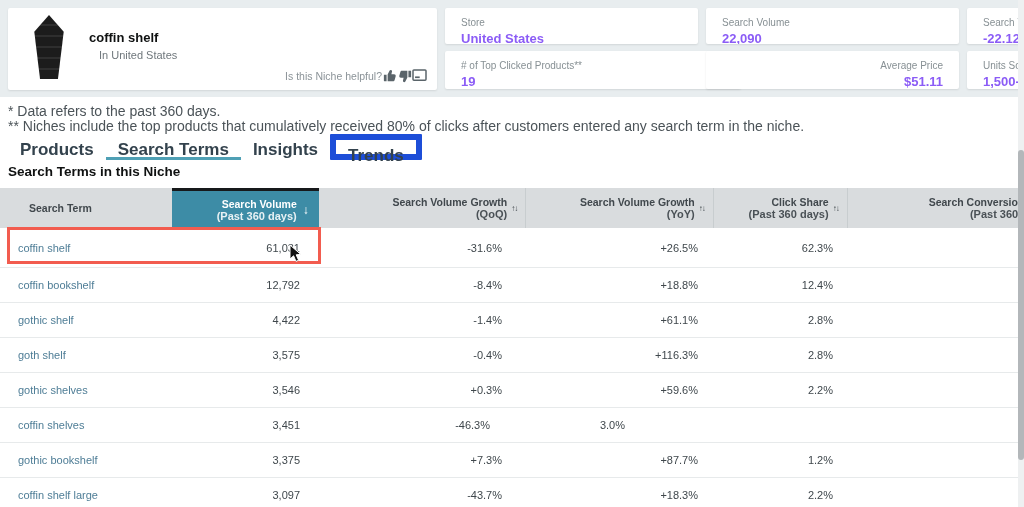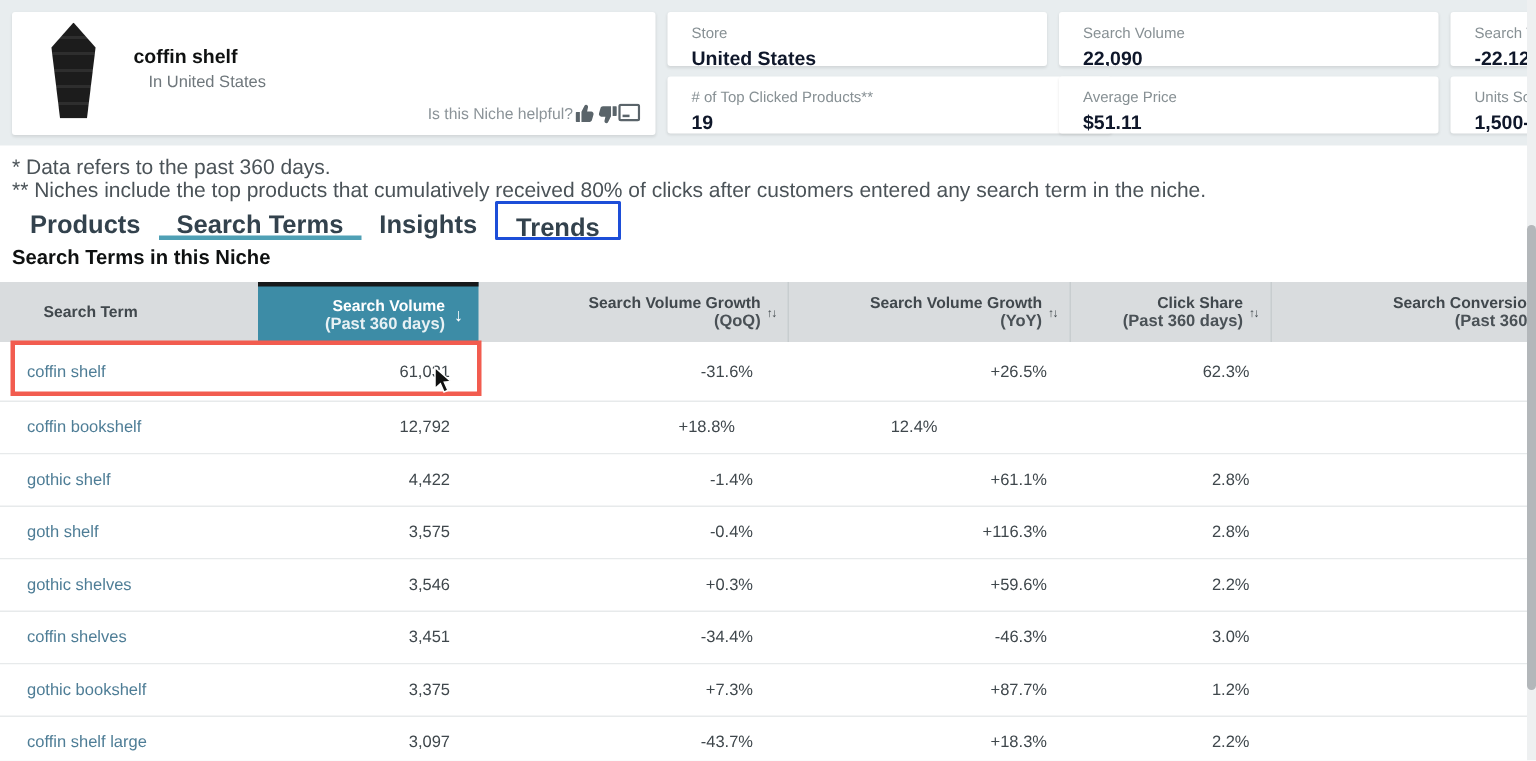--- a/index.html
+++ b/index.html
@@ -17,35 +17,35 @@
     background:repeating-linear-gradient(180deg,#1c1c1c 0 9px,#2e2e2e 9px 11px);
     clip-path:polygon(50% 0%, 96% 26%, 78% 100%, 22% 100%, 4% 26%); }
   .niche-title { position:absolute; left:81px; top:22px; font-size:13px; font-weight:bold; color:#0f1111; }
   .niche-sub { position:absolute; left:91px; top:41px; font-size:11px; color:#6f777c; }
   .helpful { position:absolute; right:10px; bottom:7px; display:flex; align-items:center; }
   .helpful-text { font-size:10.5px; color:#8b9398; }
   .hicon { width:15px; height:15px; display:inline-flex; align-items:center; justify-content:center; cursor:pointer; }
   .hicon svg { display:block; }
   .stat { padding:9px 16px 0 16px; overflow:hidden; white-space:nowrap; }
   .stat .lbl { font-size:10px; color:#879094; margin-bottom:3px; }
-  .stat .val { font-size:13px; font-weight:bold; color:#0f172a; }
+  .stat .val { font-size:13px; font-weight:bold; color:#8b5cf6; }
   .s1 { left:445px; top:8px;  width:253px; height:36px; }
   .s2 { left:706px; top:8px;  width:253px; height:36px; }
   .s3 { left:967px; top:8px;  width:253px; height:36px; }
   .s4 { left:445px; top:51px; width:296px; height:38px; }
-  .s5 { left:706px; top:51px; width:253px; height:38px; }
+  .s5 { left:706px; top:51px; width:253px; height:38px;text-align:right; }
   .s6 { left:967px; top:51px; width:253px; height:38px; }
   
   .main { position:absolute; left:0; top:97px; width:1024px; height:410px; background:#fff; }
   .footnotes { position:absolute; left:8px; top:7px; font-size:14px; color:#4b5358; line-height:15px; }
   
   .tabs { position:absolute; left:8px; top:37px; display:flex; align-items:stretch; height:26px; }
   .tab { font-size:17px; font-weight:bold; color:#33424d; padding:6px 12px 4px 12px; cursor:pointer; position:relative; }
   .tab.active { border-bottom:3px solid #4fa0b5; padding-bottom:1px; }
-  .tab.focused { border:2px solid #1d4ed8; border-radius:1px; }
+  .tab.focused { border:6px solid #1d4ed8; border-radius:1px; }
   .section-title { position:absolute; left:8px; top:67px; font-size:13.5px; font-weight:bold; color:#0f1111; }
   
   .table { position:absolute; left:0; top:91px; width:1060px; }
   .thead { display:flex; height:40px; background:#d9dcde; }
   .hc { font-size:10.5px; font-weight:bold; color:#41484d; display:flex; align-items:center; }
   .hc .two { text-align:right; line-height:12px; }
   .hc .sub { font-size:11px; font-weight:bold; color:#4a5156; }
   .hc-term { width:162px; padding-left:18px;margin-left:11px; }
   .hc-vol { width:148px; background:#3d8ca6; border-top:3px solid #17191b; color:#fff; justify-content:flex-end; padding-right:10px; }
   .hc-vol .sub { color:#e8f1f4; }
@@ -189,20 +189,21 @@
     <div class="c qoq">-31.6%</div>
     <div class="c yoy">+26.5%</div>
     <div class="c click">62.3%</div>
     <div class="c conv"></div>
   </div>
         <div class="trow">
     <div class="c term">
             <a>coffin bookshelf</a>
           </div>
     <div class="c vol">12,792</div>
+    <div class="c qoq">-8.4%</div>
     <div class="c yoy">+18.8%</div>
     <div class="c click">12.4%</div>
     <div class="c conv"></div>
   </div>
         <div class="trow">
     <div class="c term">
             <a>gothic shelf</a>
           </div>
     <div class="c vol">4,422</div>
     <div class="c qoq">-1.4%</div>
@@ -228,21 +229,20 @@
     <div class="c qoq">+0.3%</div>
     <div class="c yoy">+59.6%</div>
     <div class="c click">2.2%</div>
     <div class="c conv"></div>
   </div>
         <div class="trow">
     <div class="c term">
             <a>coffin shelves</a>
           </div>
     <div class="c vol">3,451</div>
-    <div class="c qoq">-34.4%</div>
     <div class="c yoy">-46.3%</div>
     <div class="c click">3.0%</div>
     <div class="c conv"></div>
   </div>
         <div class="trow">
     <div class="c term">
             <a>gothic bookshelf</a>
           </div>
     <div class="c vol">3,375</div>
     <div class="c qoq">+7.3%</div>

